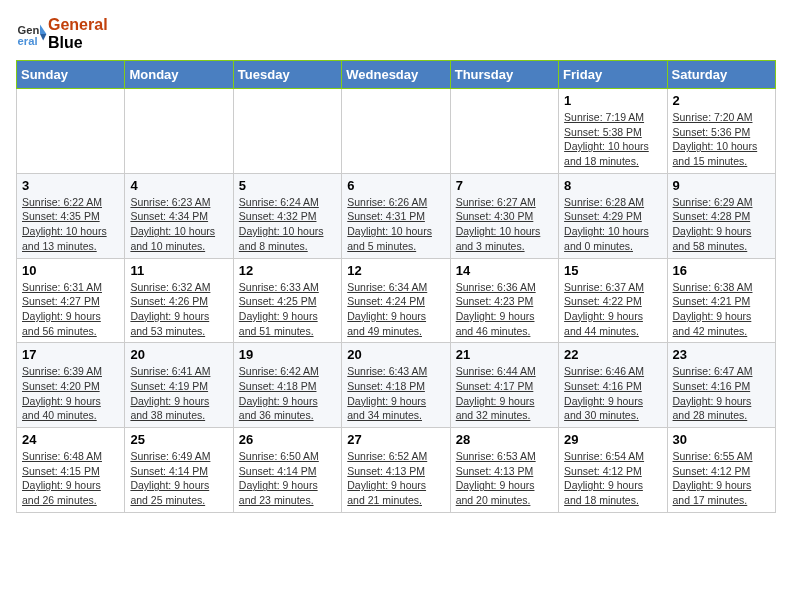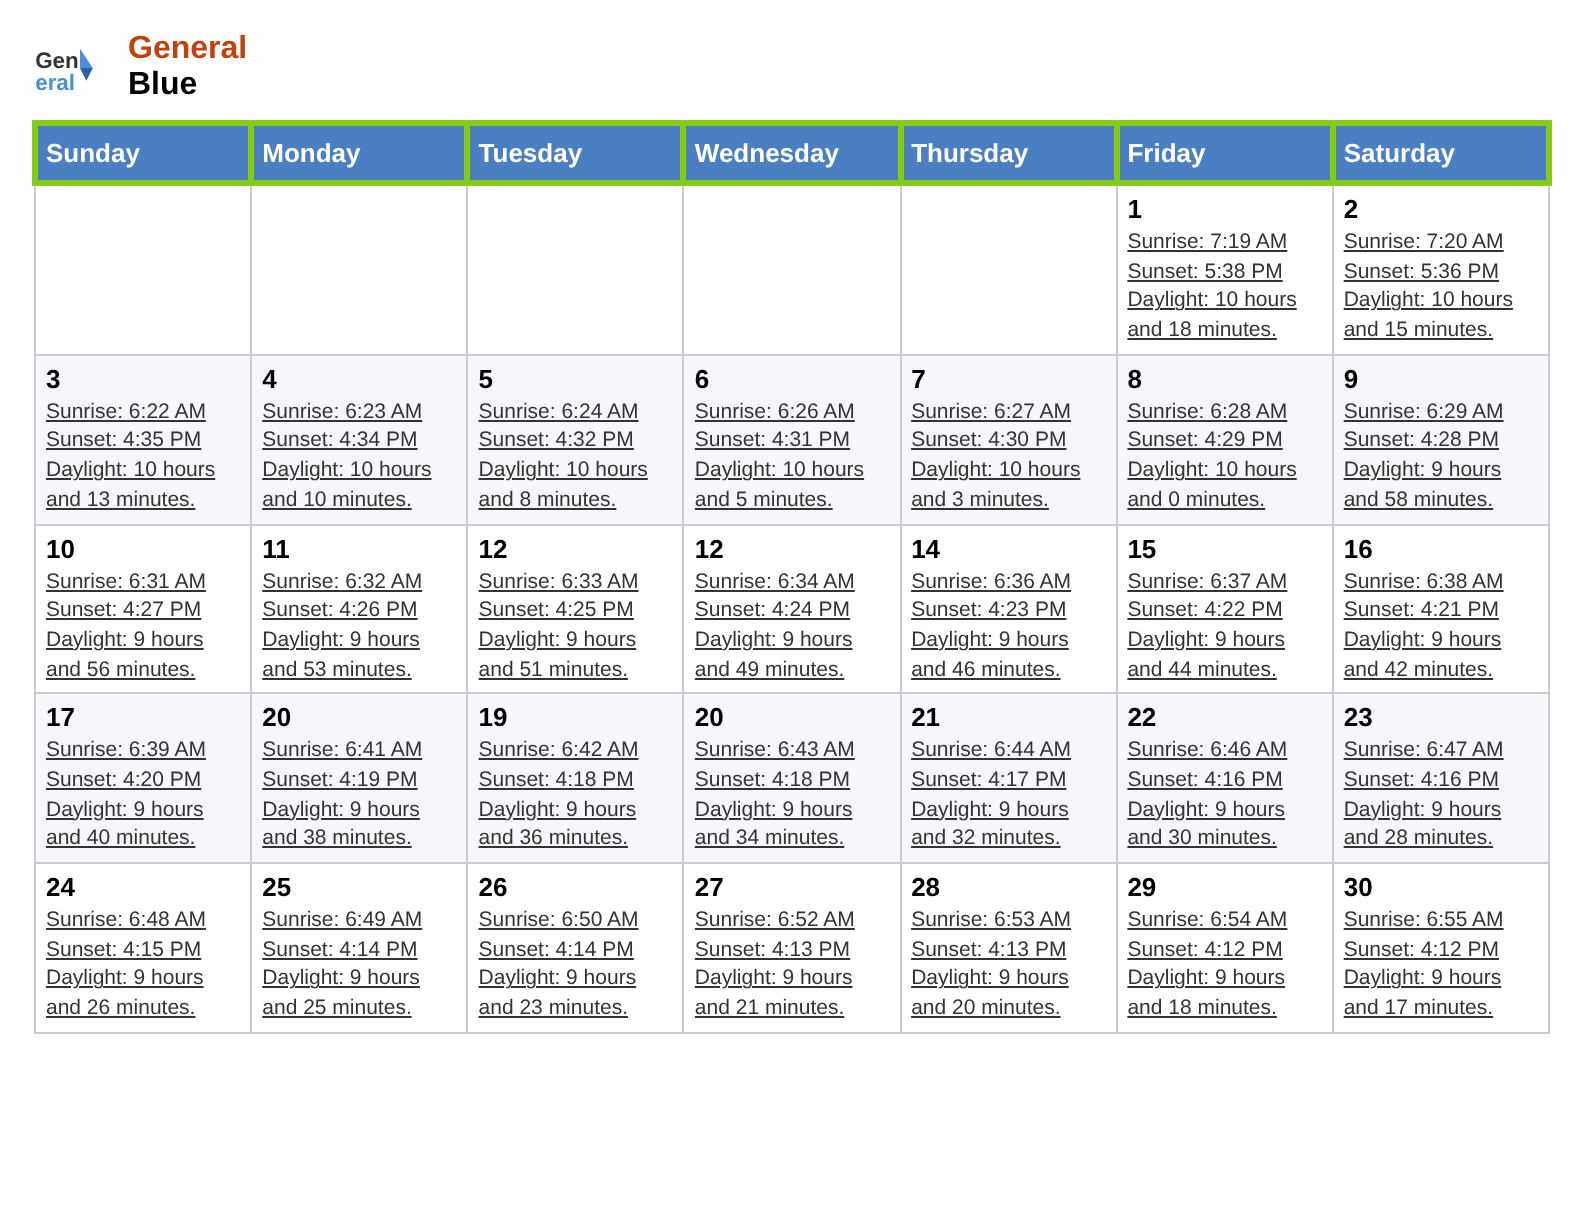--- a/index.html
+++ b/index.html
@@ -12,21 +12,21 @@
     }
     .header-area {
       display: flex;
       justify-content: space-between;
       align-items: flex-start;
       margin-bottom: 8px;
     }
     .logo {
       display: flex;
       align-items: center;
-      gap: 16px;
+      gap: 0;
     }
     .logo-icon {
       width: 32px;
       height: 32px;
     }
     .title-area {
       text-align: right;
     }
     .month-title {
       font-size: 36px;
@@ -42,21 +42,21 @@
       border-collapse: collapse;
       font-size: 11px;
     }
     .calendar-table thead th {
       background: #4a7fc1;
       color: #fff;
       padding: 6px 4px;
       text-align: left;
       font-size: 13px;
       font-weight: bold;
-      border: 3px solid #84cc16;
+      border: 1px solid #84cc16;
     }
     .calendar-table tbody td {
       vertical-align: top;
       border: 1px solid #ccc;
       padding: 4px 5px;
       min-height: 80px;
       height: 80px;
       width: calc(100% / 7);
       background: #fff;
     }

